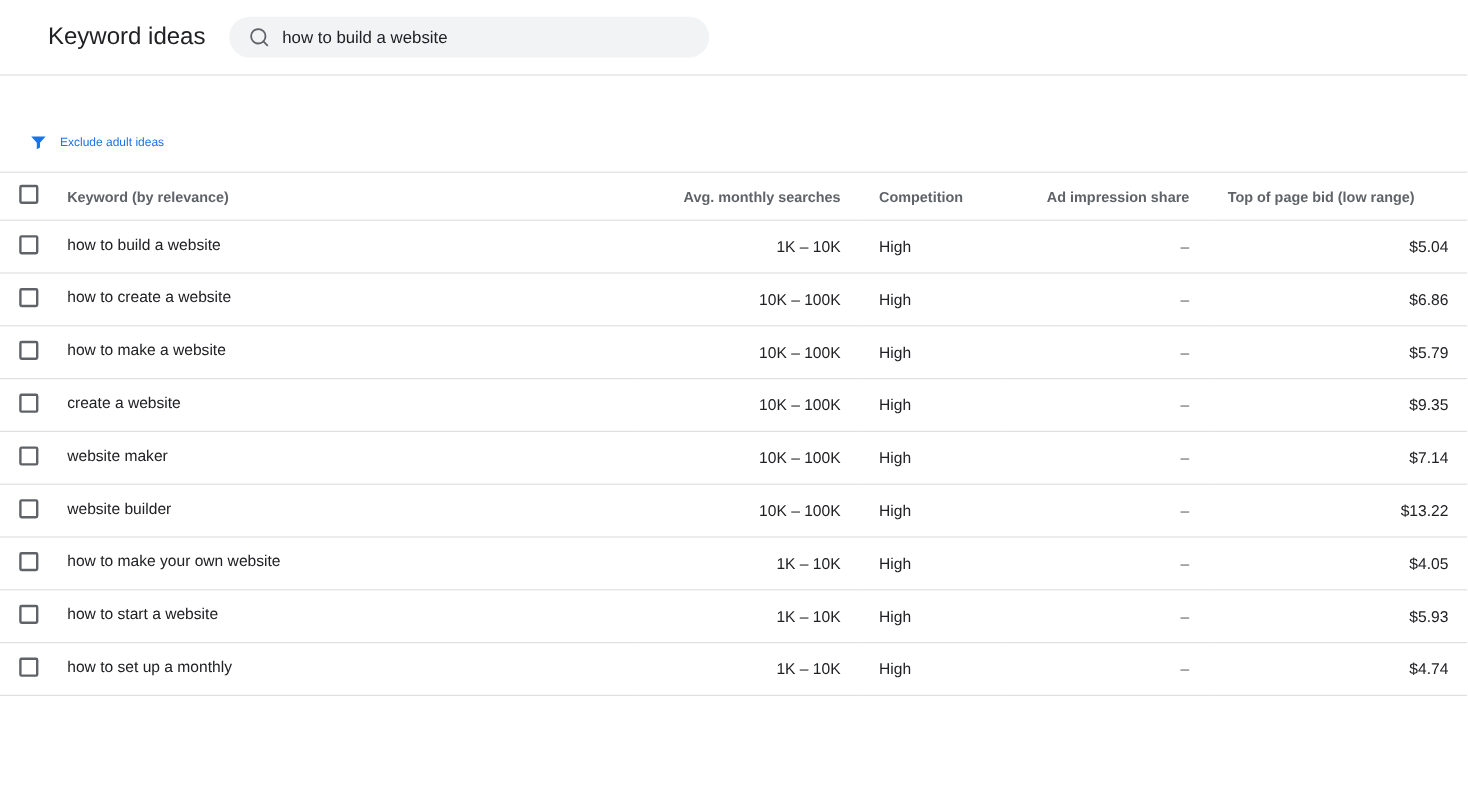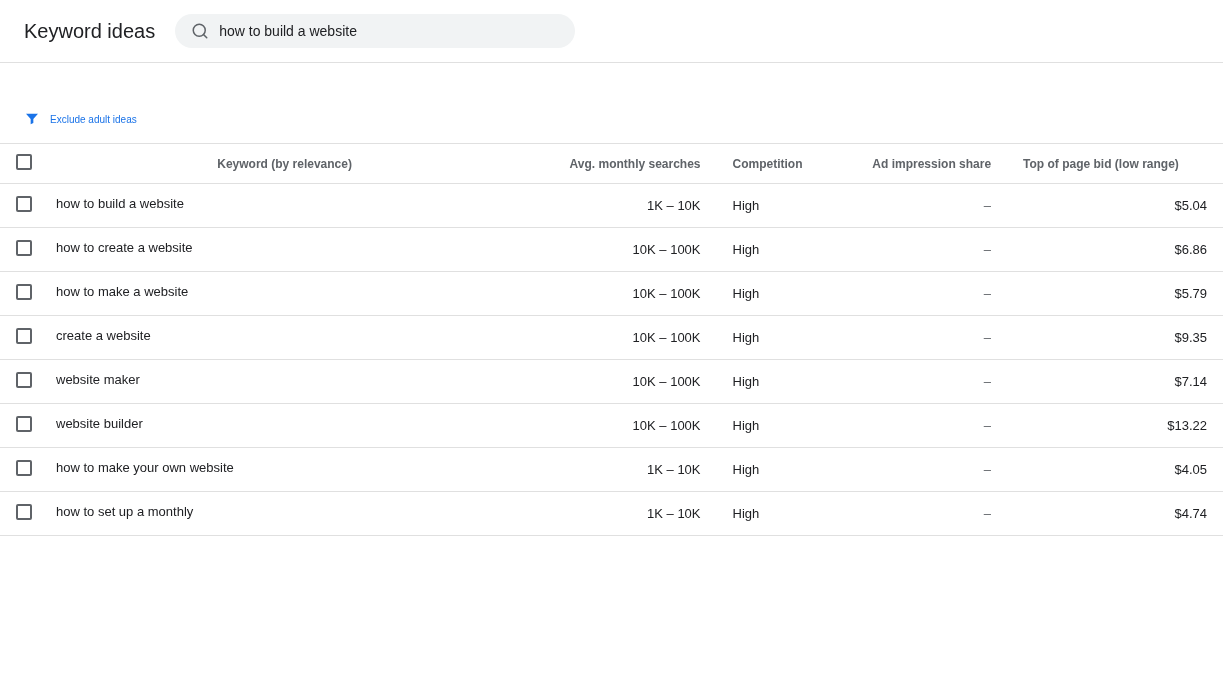--- a/index.html
+++ b/index.html
@@ -1,21 +1,21 @@
 <!DOCTYPE html>
 <html><head>
   <meta charset="utf-8">
   <style>
     * { box-sizing: border-box; margin: 0; padding: 0; }
     body { font-family: Arial, sans-serif; font-size: 13px; color: #333; background: #fff; }
 
     .header {
       display: flex;
       align-items: center;
-      padding: 14px 24px;
+      padding: 14px 40px;
       border-bottom: 1px solid #e0e0e0;
       gap: 20px;
     }
 
     .page-title {
       font-size: 20px;
       font-weight: 500;
       color: #202124;
       white-space: nowrap;
     }
@@ -80,21 +80,21 @@
     thead th {
       padding: 10px 16px;
       text-align: left;
       font-size: 12px;
       font-weight: 600;
       color: #5f6368;
       white-space: nowrap;
     }
 
     thead th.col-keyword {
-      text-align: center;
+      text-align: left;
       width: 40%;
     }
 
     thead th.col-avg {
       text-align: right;
     }
 
     thead th.col-competition {
       text-align: left;
     }
@@ -261,20 +261,30 @@
       <td class="col-keyword">how to make your own website</td>
       <td class="col-avg">1K – 10K</td>
       <td class="col-competition">High</td>
       <td class="col-ad"><span class="dash">–</span></td>
       <td class="col-bid">$4.05</td>
     </tr>
         <tr>
       <td class="col-check">
         <span class="row-checkbox"></span>
       </td>
+      <td class="col-keyword">how to start a website</td>
+      <td class="col-avg">1K – 10K</td>
+      <td class="col-competition">High</td>
+      <td class="col-ad"><span class="dash">–</span></td>
+      <td class="col-bid">$5.93</td>
+    </tr>
+        <tr>
+      <td class="col-check">
+        <span class="row-checkbox"></span>
+      </td>
       <td class="col-keyword">how to set up a monthly</td>
       <td class="col-avg">1K – 10K</td>
       <td class="col-competition">High</td>
       <td class="col-ad"><span class="dash">–</span></td>
       <td class="col-bid">$4.74</td>
     </tr>
       </tbody>
   </table>
 </div>
 

